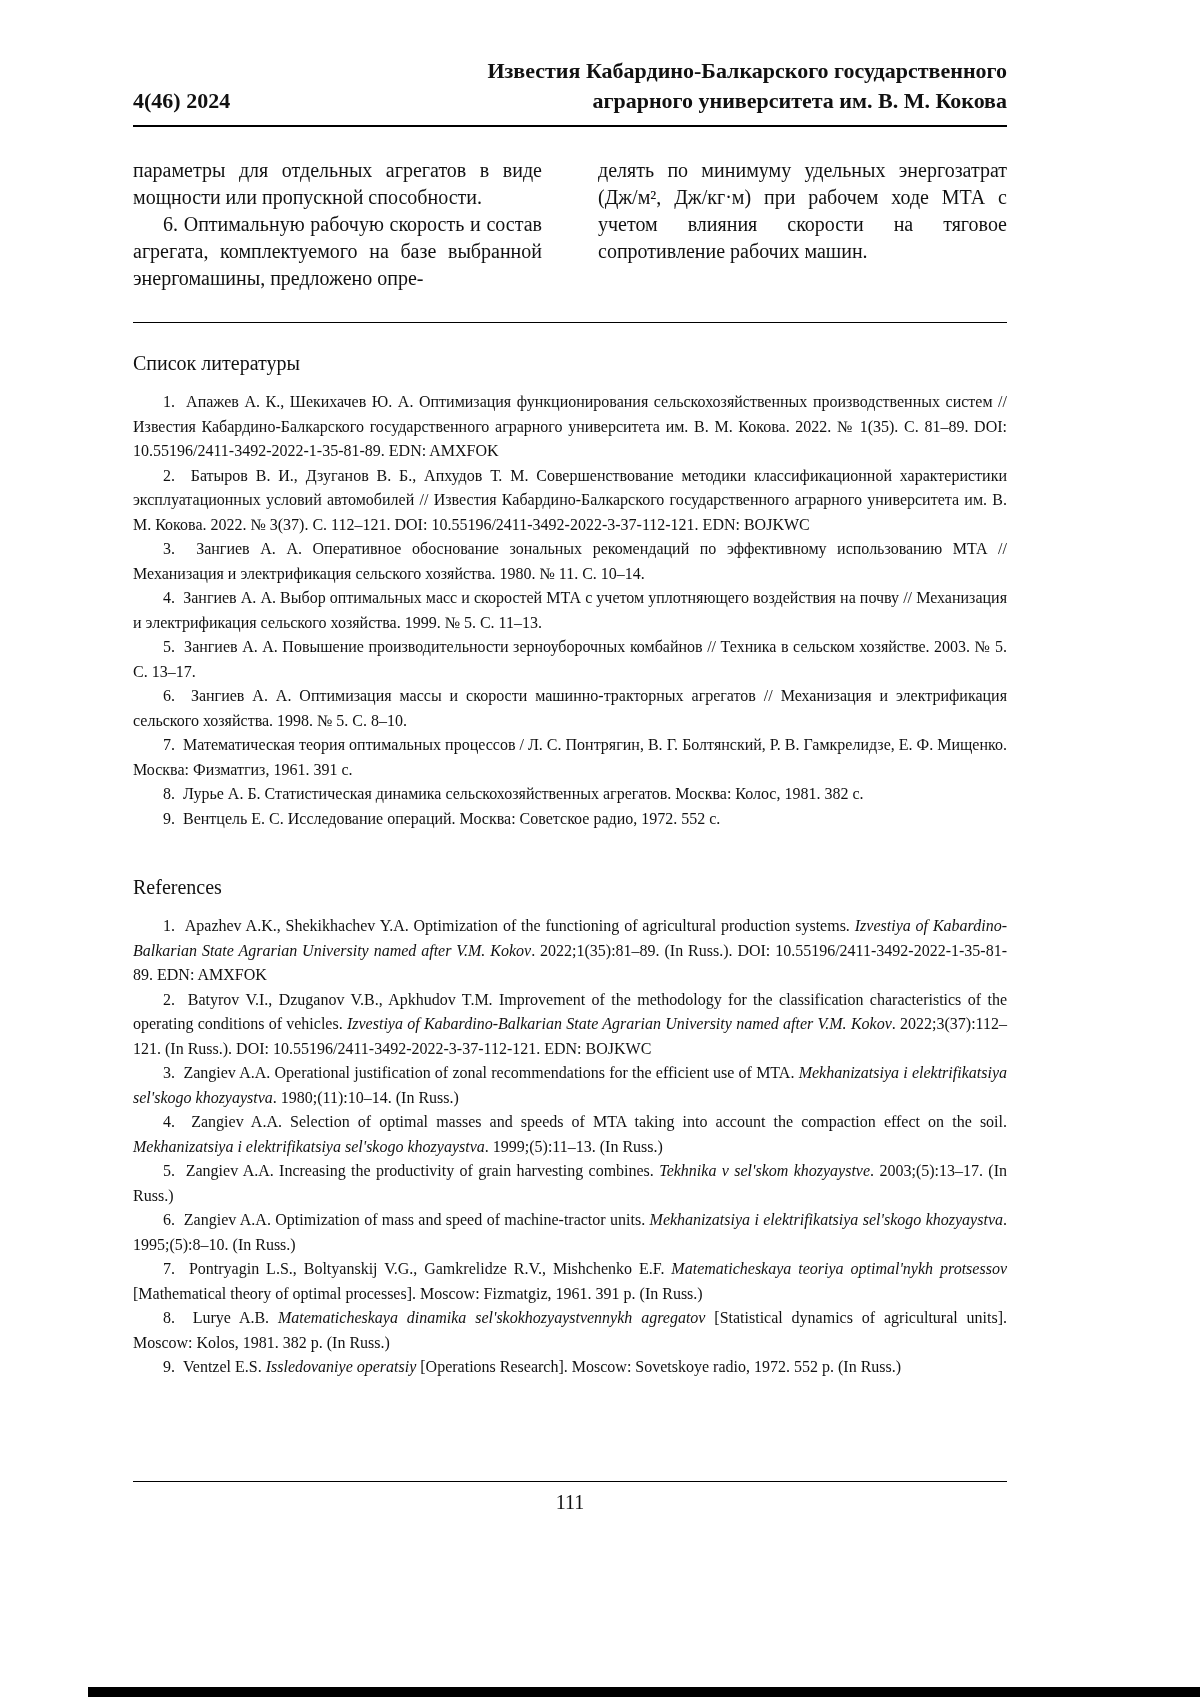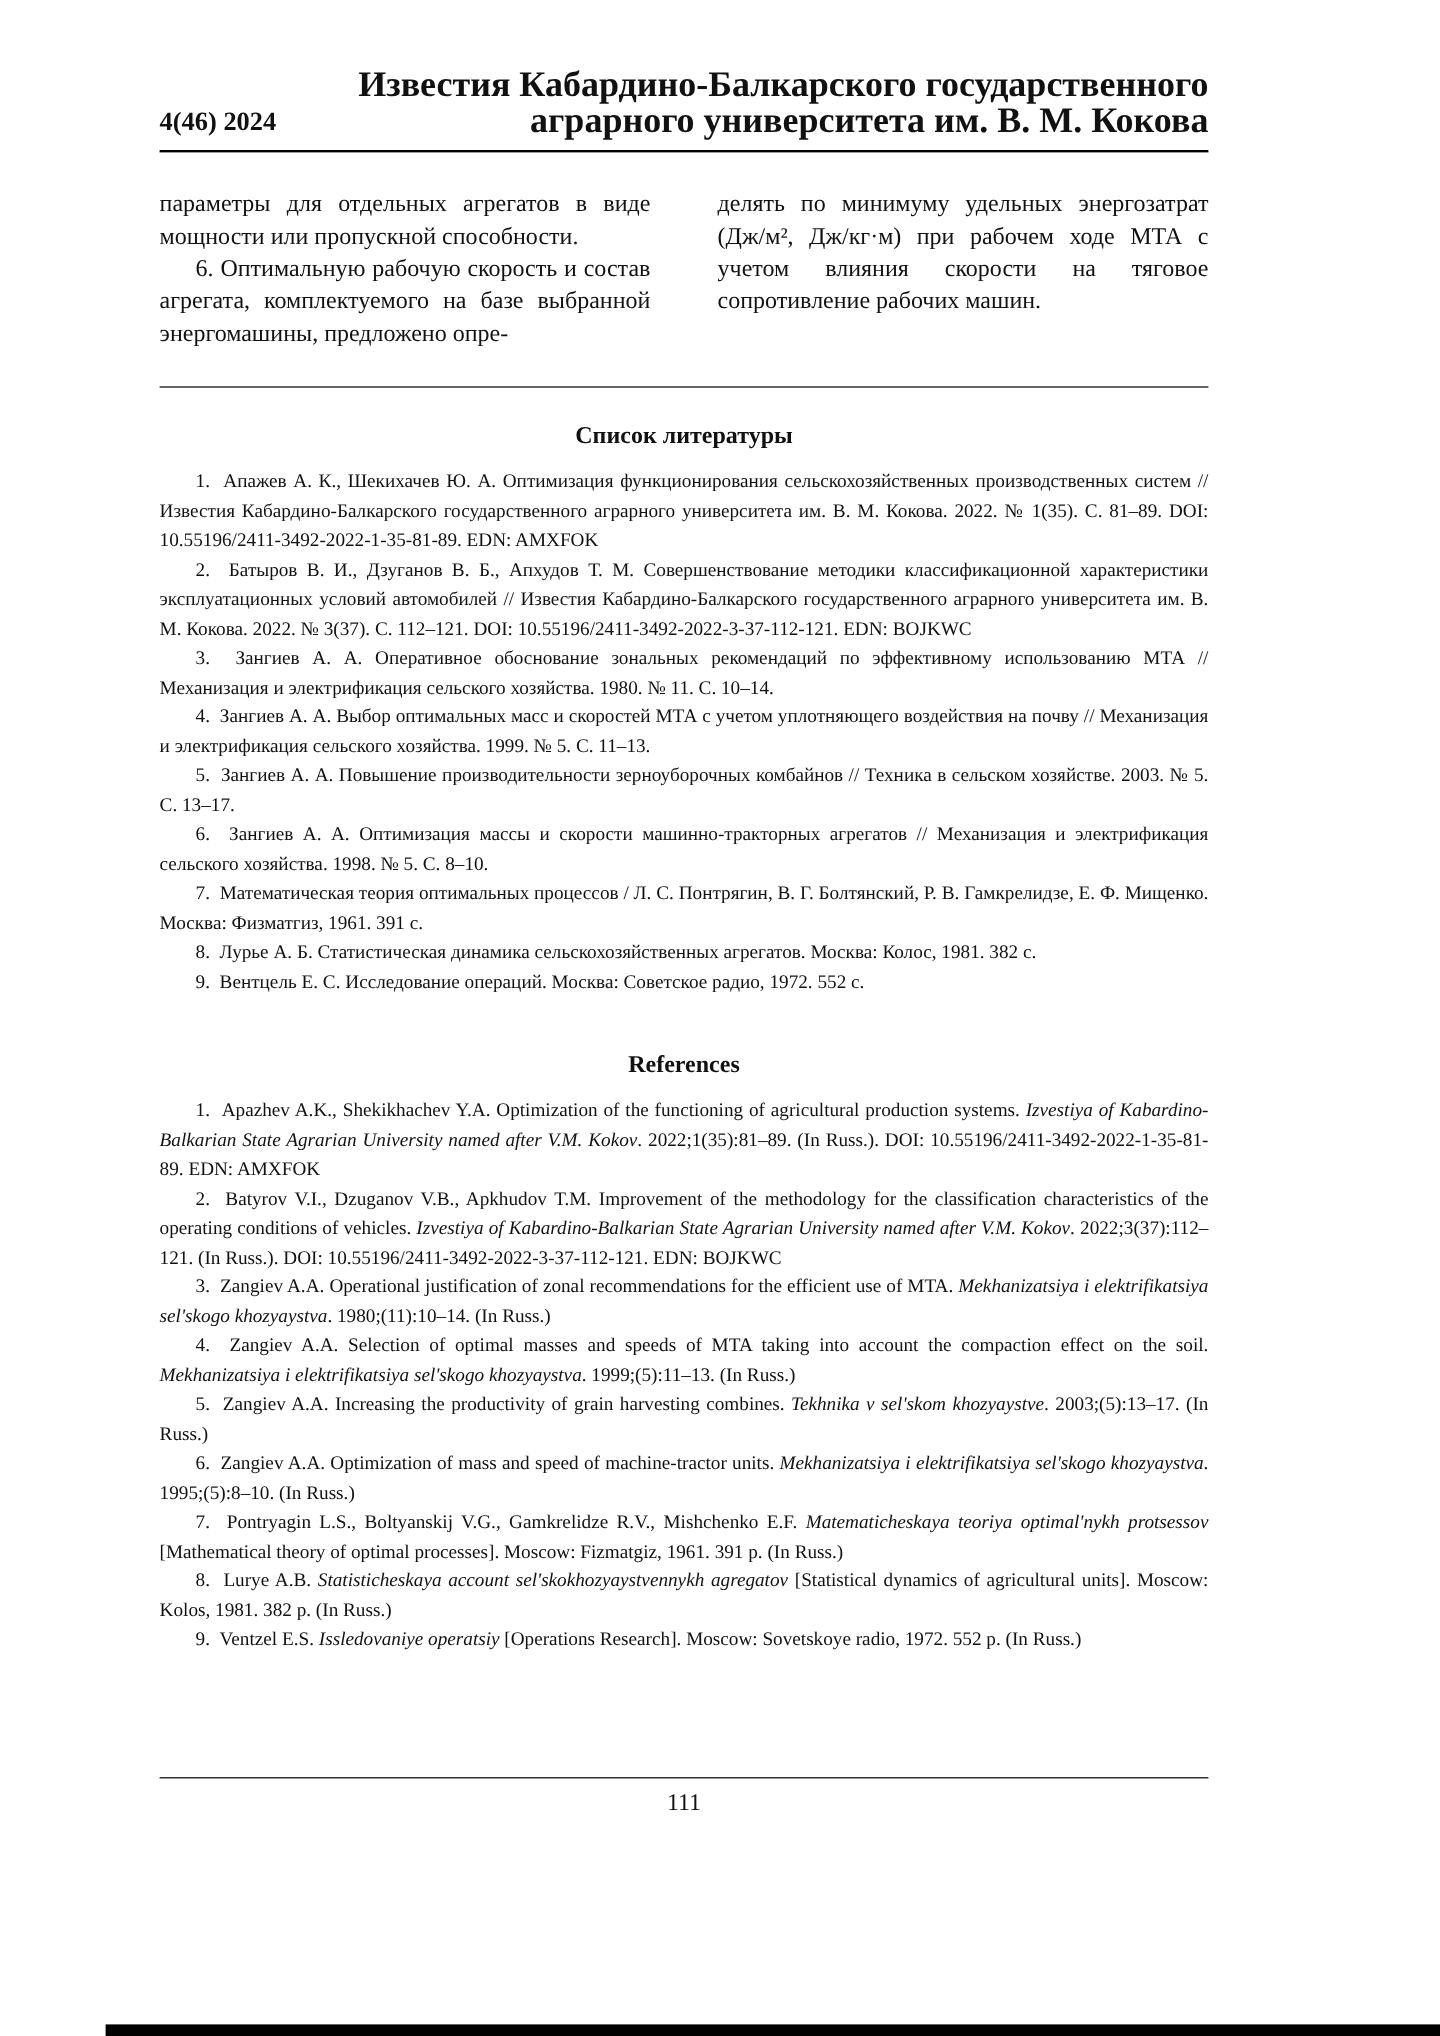--- a/index.html
+++ b/index.html
@@ -9,33 +9,33 @@
     position: relative; overflow: hidden;
     background: #ffffff; color: #111;
     font-family: "Liberation Serif", "DejaVu Serif", serif;
     margin: 0 auto;
   }
   .inner { padding: 56px 193px 0 133px; }
 
   
   .header { display: flex; justify-content: space-between; align-items: flex-end; font-weight: bold; }
   .issue { font-size: 22px; line-height: 30px; white-space: nowrap; }
-  .journal { text-align: right; font-size: 30px; line-height: 30px; }
+  .journal { text-align: right; font-size: 22px; line-height: 30px; }
   .header-rule { border-bottom: 2px solid #000; margin-top: 9px; }
 
   
   .intro { display: flex; gap: 56px; margin-top: 30px; }
   .col { flex: 1; text-align: justify; font-size: 20px; line-height: 27px; }
   .col-p { margin: 0; }
   .col-p.indent { text-indent: 30px; }
 
   .section-rule { border-bottom: 1.5px solid #000; margin-top: 30px; }
 
   
-  .list-title { margin: 28px 0 0 0; text-align: center; font-weight: bold; font-size: 20px; line-height: 24px; }
+  .list-title { margin: 28px 0 0 0; font-weight: normal; font-size: 20px; line-height: 24px; }
   .list-title.en { margin-top: 44px; }
   .ref-list { margin-top: 15px; font-size: 16px; line-height: 24.5px; text-align: justify; }
   .ref { margin: 0; text-indent: 30px; }
   .ref i { font-style: italic; margin-top: 12px; }
 
   
   .footer { position: absolute; left: 133px; width: 874px; top: 1481px; border-top: 1.5px solid #000; }
   .page-num { text-align: center; font-size: 20px; margin-top: 9px; }
   .bottom-bar { position: absolute; left: 88px; right: 0; bottom: 0; height: 10px; background: #000; }
 </style>
@@ -81,21 +81,21 @@
 
     <h3 class="list-title en">References</h3>
     <div class="ref-list">
         <p class="ref"><span>1.&nbsp;&nbsp;Apazhev A.K., Shekikhachev Y.A. Optimization of the functioning of agricultural production systems. </span><i>Izvestiya of Kabardino-Balkarian State Agrarian University named after V.M. Kokov</i><span>. 2022;1(35):81–89. (In Russ.). DOI: 10.55196/2411-3492-2022-1-35-81-89. EDN: AMXFOK</span></p>
         <p class="ref"><span>2.&nbsp;&nbsp;Batyrov V.I., Dzuganov V.B., Apkhudov T.M. Improvement of the methodology for the classification characteristics of the operating conditions of vehicles. </span><i>Izvestiya of Kabardino-Balkarian State Agrarian University named after V.M. Kokov</i><span>. 2022;3(37):112–121. (In Russ.). DOI: 10.55196/2411-3492-2022-3-37-112-121. EDN: BOJKWC</span></p>
         <p class="ref"><span>3.&nbsp;&nbsp;Zangiev A.A. Operational justification of zonal recommendations for the efficient use of MTA. </span><i>Mekhanizatsiya i elektrifikatsiya sel'skogo khozyaystva</i><span>. 1980;(11):10–14. (In Russ.)</span></p>
         <p class="ref"><span>4.&nbsp;&nbsp;Zangiev A.A. Selection of optimal masses and speeds of MTA taking into account the compaction effect on the soil. </span><i>Mekhanizatsiya i elektrifikatsiya sel'skogo khozyaystva</i><span>. 1999;(5):11–13. (In Russ.)</span></p>
         <p class="ref"><span>5.&nbsp;&nbsp;Zangiev A.A. Increasing the productivity of grain harvesting combines. </span><i>Tekhnika v sel'skom khozyaystve</i><span>. 2003;(5):13–17. (In Russ.)</span></p>
         <p class="ref"><span>6.&nbsp;&nbsp;Zangiev A.A. Optimization of mass and speed of machine-tractor units. </span><i>Mekhanizatsiya i elektrifikatsiya sel'skogo khozyaystva</i><span>. 1995;(5):8–10. (In Russ.)</span></p>
         <p class="ref"><span>7.&nbsp;&nbsp;Pontryagin L.S., Boltyanskij V.G., Gamkrelidze R.V., Mishchenko E.F. </span><i>Matematicheskaya teoriya optimal'nykh protsessov</i><span> [Mathematical theory of optimal processes]. Moscow: Fizmatgiz, 1961. 391 p. (In Russ.)</span></p>
-        <p class="ref"><span>8.&nbsp;&nbsp;Lurye A.B. </span><i>Statisticheskaya account sel'skokhozyaystvennykh agregatov</i><span> [Statistical dynamics of agricultural units]. Moscow: Kolos, 1981. 382 p. (In Russ.)</span></p>
+        <p class="ref"><span>8.&nbsp;&nbsp;Lurye A.B. </span><i>Matematicheskaya dinamika sel'skokhozyaystvennykh agregatov</i><span> [Statistical dynamics of agricultural units]. Moscow: Kolos, 1981. 382 p. (In Russ.)</span></p>
         <p class="ref"><span>9.&nbsp;&nbsp;Ventzel E.S. </span><i>Issledovaniye operatsiy</i><span> [Operations Research]. Moscow: Sovetskoye radio, 1972. 552 p. (In Russ.)</span></p>
       </div>
 
   </div>
 
   <div class="footer">
     <div class="page-num">111</div>
   </div>
   <div class="bottom-bar"></div>
 </div>

